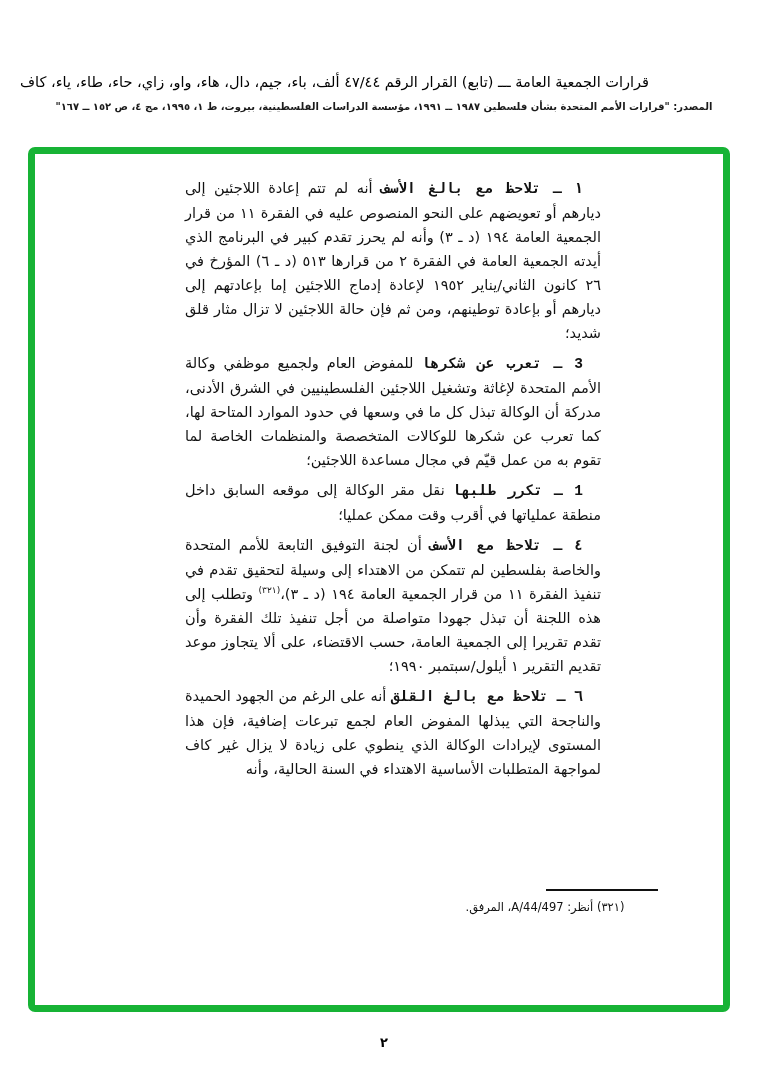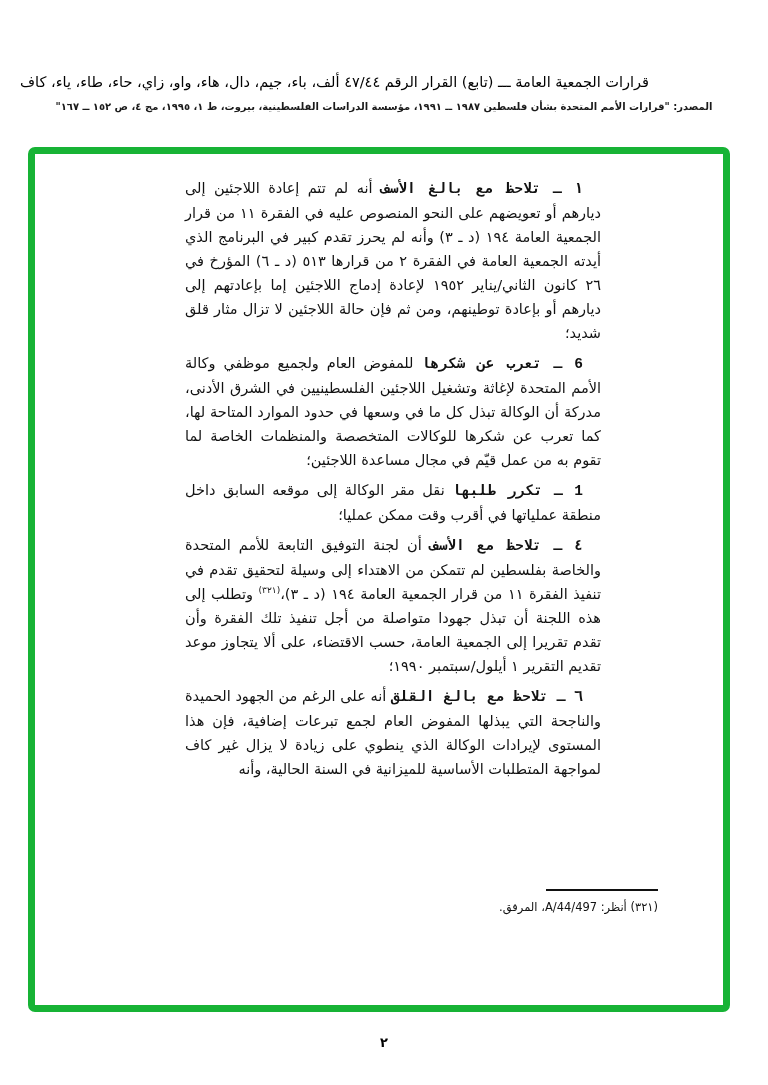--- a/index.html
+++ b/index.html
@@ -80,21 +80,21 @@
     width: 226px;
     direction: rtl;
   }
   .footnote-sep {
     width: 112px;
     border-top: 2px solid #111;
     margin-bottom: 9px;
   }
   .footnote-line {
     font-size: 11.5px;
-    text-align: right;
+    text-align: center;
     color: #111;
     white-space: nowrap;
   }
   .page-number {
     position: absolute;
     top: 1035px;
     left: 0;
     right: 0;
     text-align: center;
     font-size: 13px;
@@ -107,24 +107,24 @@
 
 <div class="header-title">قرارات الجمعية العامة ـــ (تابع) القرار الرقم ٤٧/٤٤ ألف، باء، جيم، دال، هاء، واو، زاي، حاء، طاء، ياء، كاف</div>
 
 <div class="header-source">المصدر: "قرارات الأمم المتحدة بشأن فلسطين ١٩٨٧ ــ ١٩٩١، مؤسسة الدراسات الفلسطينية، بيروت، ط ١، ١٩٩٥، مج ٤، ص ١٥٢ ــ ١٦٧"</div>
 
 <div class="green-box" style="border-color: rgb(23, 179, 53);"></div>
 
 <div class="text-column">
   <div id="paragraphs">
       <p class="para"><span class="bold">١ ـ تلاحظ مع بالغ الأسف</span><span> أنه لم تتم إعادة اللاجئين إلى ديارهم أو تعويضهم على النحو المنصوص عليه في الفقرة ١١ من قرار الجمعية العامة ١٩٤ (د ـ ٣) وأنه لم يحرز تقدم كبير في البرنامج الذي أيدته الجمعية العامة في الفقرة ٢ من قرارها ٥١٣ (د ـ ٦) المؤرخ في ٢٦ كانون الثاني/يناير ١٩٥٢ لإعادة إدماج اللاجئين إما بإعادتهم إلى ديارهم أو بإعادة توطينهم، ومن ثم فإن حالة اللاجئين لا تزال مثار قلق شديد؛</span></p>
-      <p class="para"><span class="bold">6 ـ تعرب عن شكرها</span><span> للمفوض العام ولجميع موظفي وكالة الأمم المتحدة لإغاثة وتشغيل اللاجئين الفلسطينيين في الشرق الأدنى، مدركة أن الوكالة تبذل كل ما في وسعها في حدود الموارد المتاحة لها، كما تعرب عن شكرها للوكالات المتخصصة والمنظمات الخاصة لما تقوم به من عمل قيّم في مجال مساعدة اللاجئين؛</span></p>
+      <p class="para"><span class="bold">3 ـ تعرب عن شكرها</span><span> للمفوض العام ولجميع موظفي وكالة الأمم المتحدة لإغاثة وتشغيل اللاجئين الفلسطينيين في الشرق الأدنى، مدركة أن الوكالة تبذل كل ما في وسعها في حدود الموارد المتاحة لها، كما تعرب عن شكرها للوكالات المتخصصة والمنظمات الخاصة لما تقوم به من عمل قيّم في مجال مساعدة اللاجئين؛</span></p>
       <p class="para"><span class="bold">1 ـ تكرر طلبها</span><span> نقل مقر الوكالة إلى موقعه السابق داخل منطقة عملياتها في أقرب وقت ممكن عمليا؛</span></p>
       <p class="para"><span class="bold">٤ ـ تلاحظ مع الأسف</span><span> أن لجنة التوفيق التابعة للأمم المتحدة والخاصة بفلسطين لم تتمكن من الاهتداء إلى وسيلة لتحقيق تقدم في تنفيذ الفقرة ١١ من قرار الجمعية العامة ١٩٤ (د ـ ٣)،</span><span class="fn-ref">(٣٢١)</span><span> وتطلب إلى هذه اللجنة أن تبذل جهودا متواصلة من أجل تنفيذ تلك الفقرة وأن تقدم تقريرا إلى الجمعية العامة، حسب الاقتضاء، على ألا يتجاوز موعد تقديم التقرير ١ أيلول/سبتمبر ١٩٩٠؛</span></p>
-      <p class="para"><span class="bold">٦ ـ تلاحظ مع بالغ القلق</span><span> أنه على الرغم من الجهود الحميدة والناجحة التي يبذلها المفوض العام لجمع تبرعات إضافية، فإن هذا المستوى لإيرادات الوكالة الذي ينطوي على زيادة لا يزال غير كاف لمواجهة المتطلبات الأساسية للميزانية في السنة الحالية، وأنه</span></p>
+      <p class="para"><span class="bold">٦ ـ تلاحظ مع بالغ القلق</span><span> أنه على الرغم من الجهود الحميدة والناجحة التي يبذلها المفوض العام لجمع تبرعات إضافية، فإن هذا المستوى لإيرادات الوكالة الذي ينطوي على زيادة لا يزال غير كاف لمواجهة المتطلبات الأساسية الاهتداء في السنة الحالية، وأنه</span></p>
     </div>
 </div>
 
 <div class="footnote">
   <div class="footnote-sep"></div>
   <div class="footnote-line">
     <span>(٣٢١)</span>
     <span>أنظر: A/44/497، المرفق.</span>
   </div>
 </div>

